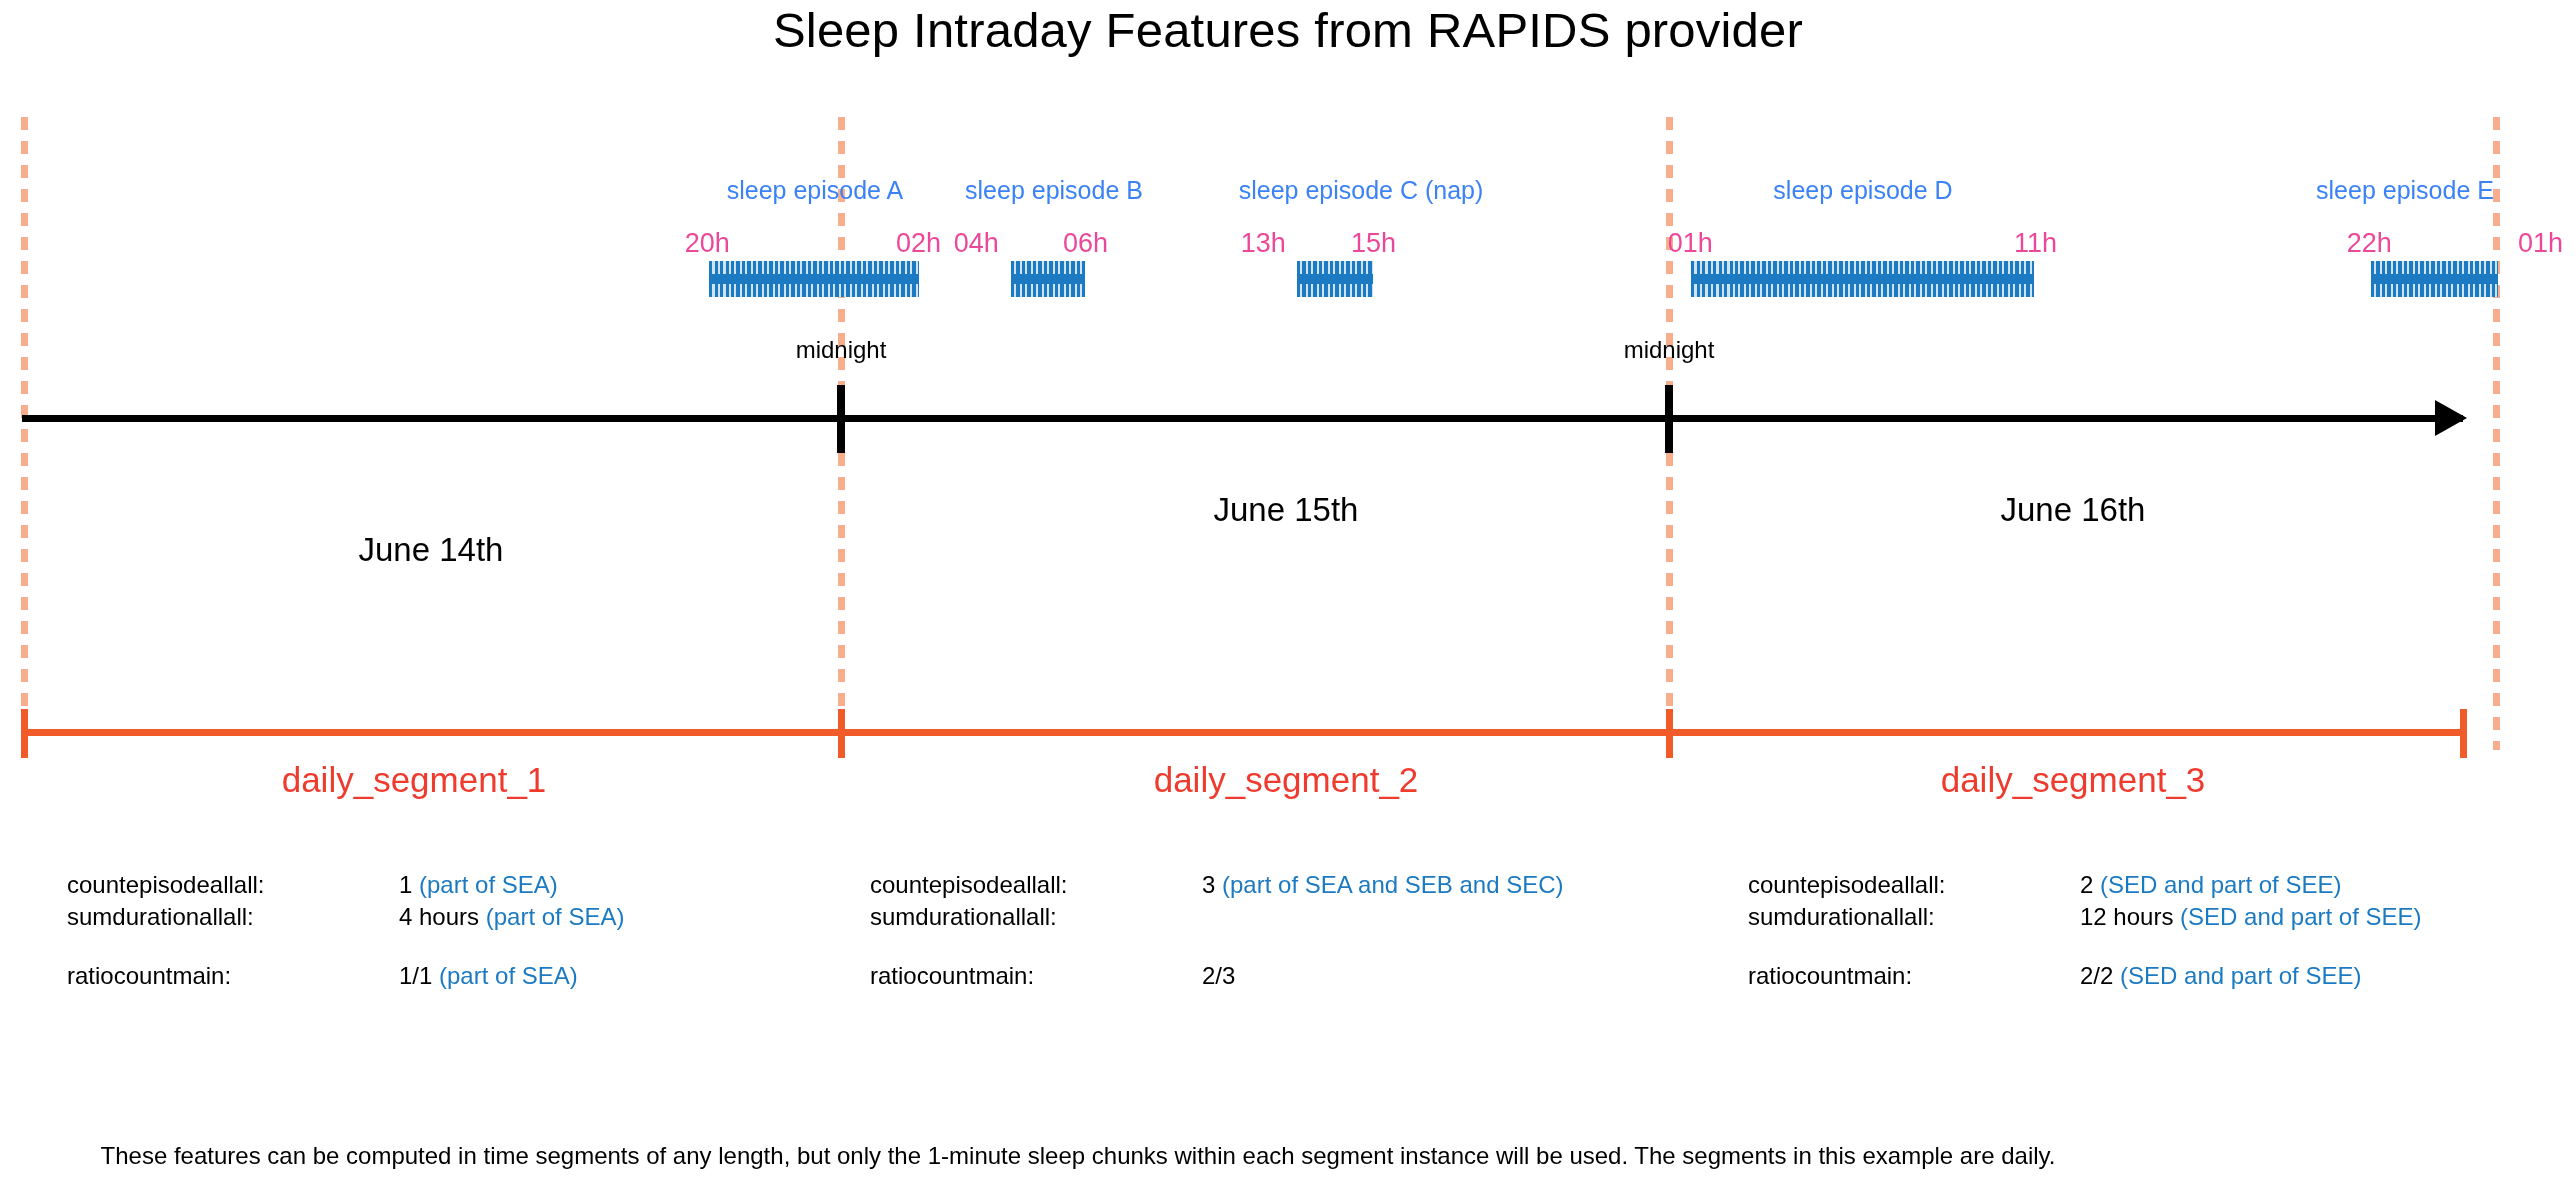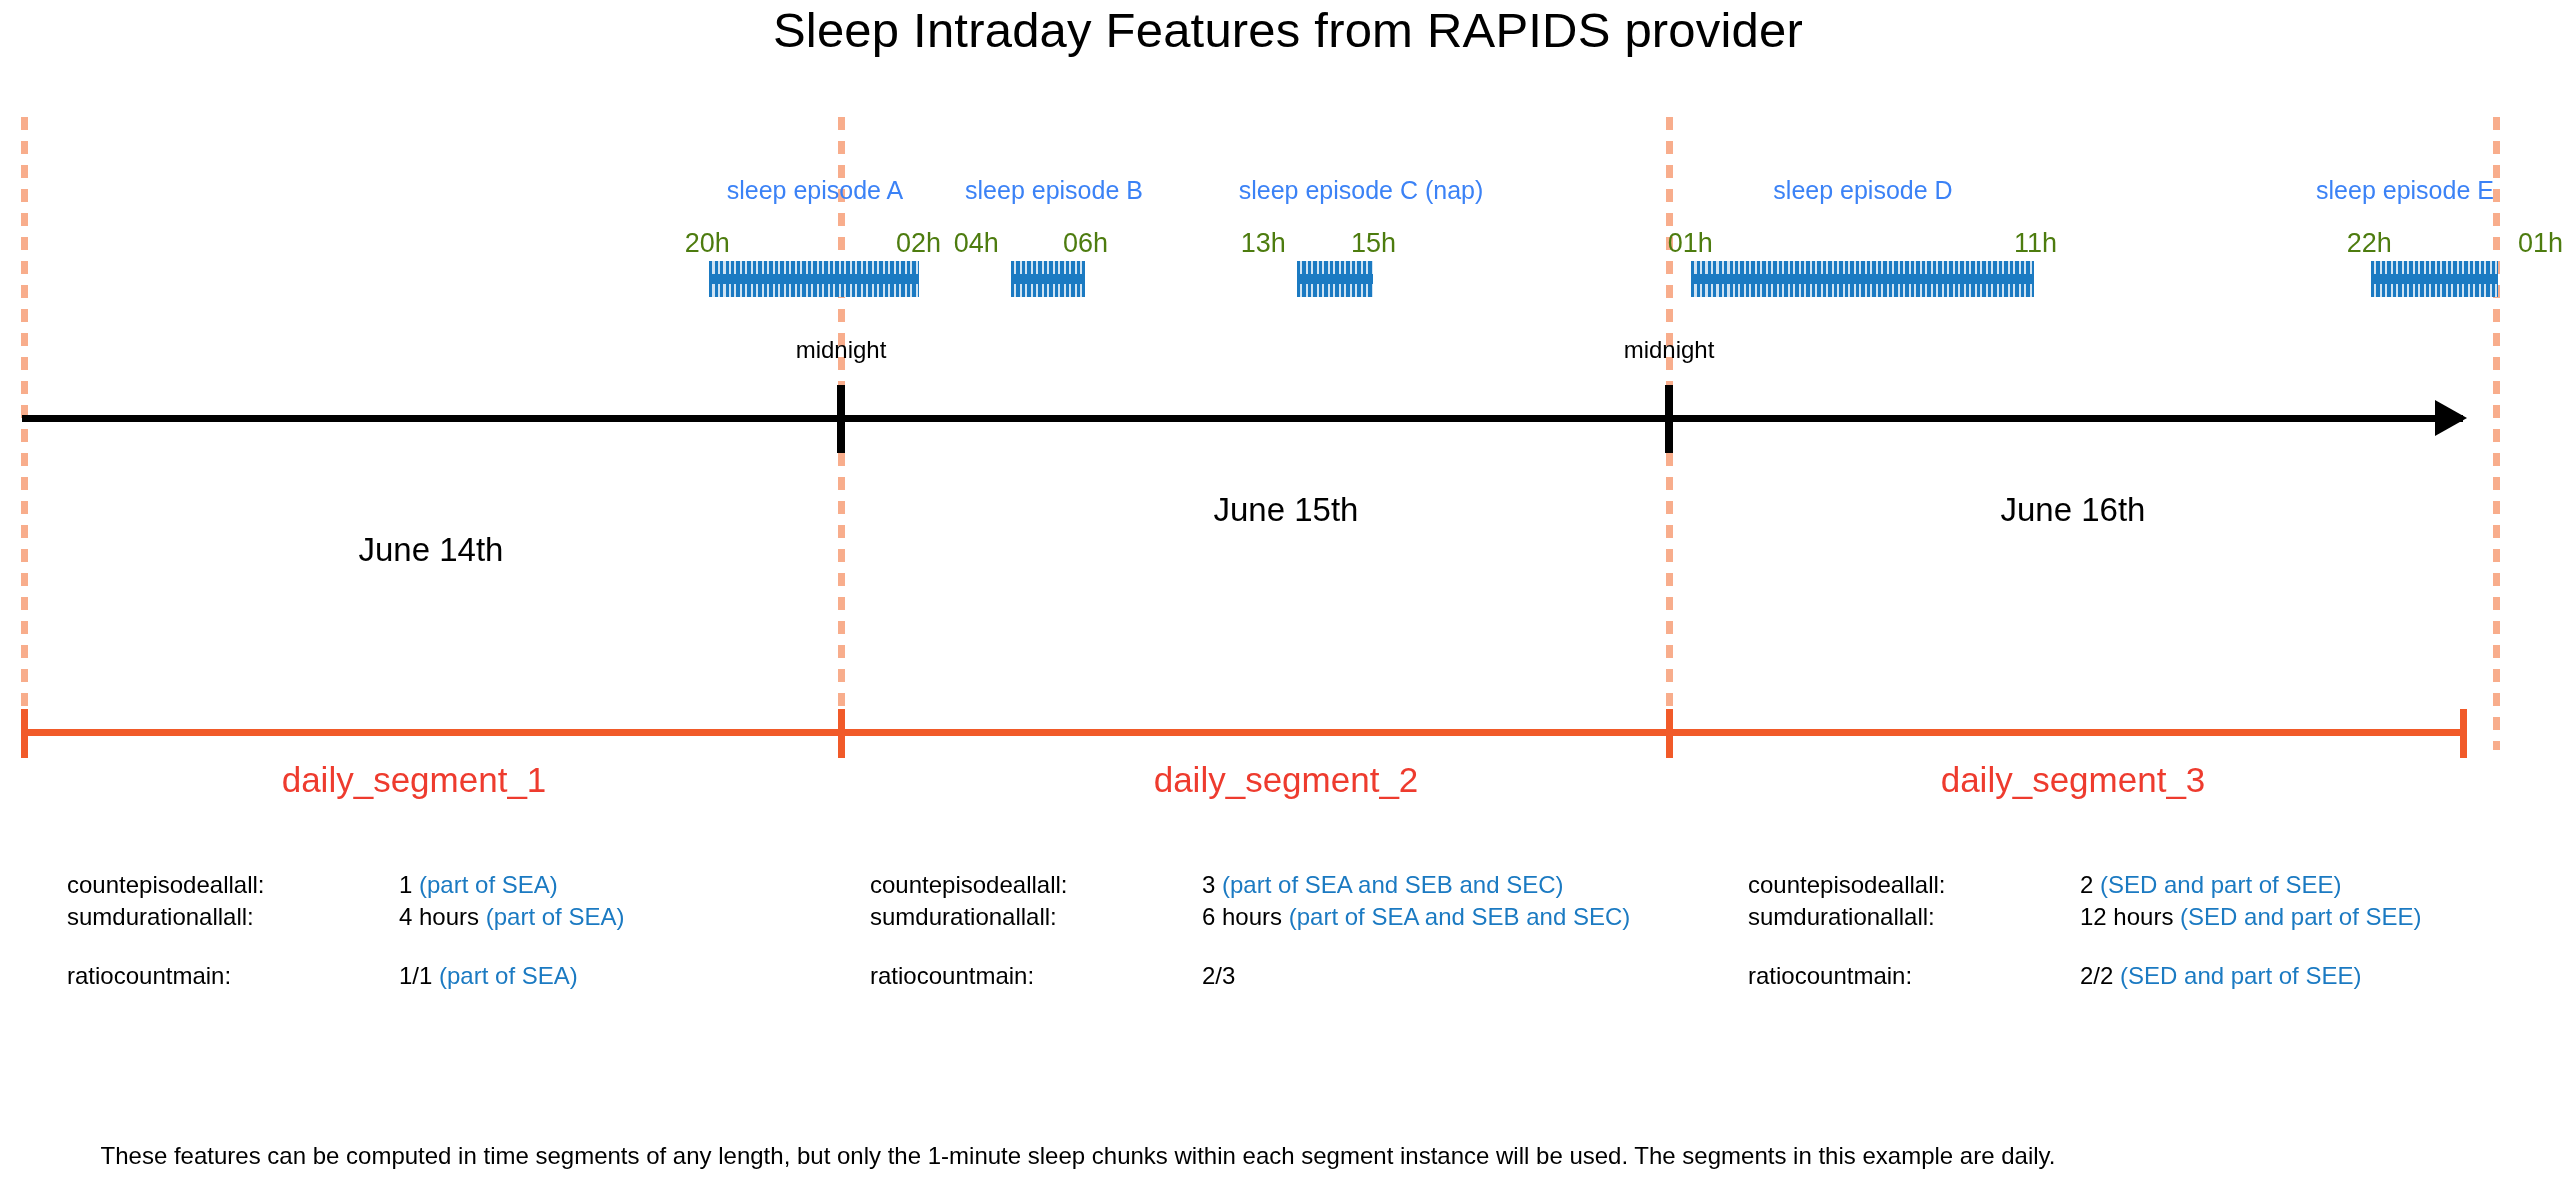--- a/index.html
+++ b/index.html
@@ -20,21 +20,21 @@
              border-top:18px solid transparent;border-bottom:18px solid transparent;
              border-left:32px solid #000;}
   .midtick{position:absolute;width:8px;height:68px;background:#000;top:385px;}
   .midlabel{position:absolute;top:336px;font-size:24px;transform:translateX(-50%);white-space:nowrap;}
 
   
   .dayname{position:absolute;top:491px;font-size:33px;transform:translateX(-50%);white-space:nowrap;}
 
   
   .ep-name{position:absolute;font-size:25px;color:#3b82f6;transform:translateX(-50%);white-space:nowrap;top:176px;}
-  .ep-time{position:absolute;font-size:27px;color:#4d7c0f;white-space:nowrap;top:228px;}
+  .ep-time{position:absolute;font-size:27px;color:#ec4899;white-space:nowrap;top:228px;}
   .ep-time.l{transform:translateX(-3.2px);}
   .ep-time.r{transform:translateX(-100%);}
   .ep-bar{position:absolute;top:261px;height:36px;
           background-image:
             linear-gradient(to bottom,rgba(0,0,0,0) 0 13.4px,#1b7ac2 13.4px 23px,rgba(0,0,0,0) 23px 36px),
             repeating-linear-gradient(to right,#1b7ac2 0 3.2px,#cfe3f3 3.2px 5.5px);}
 
   
   #bracket{position:absolute;left:22px;top:729px;width:2441px;height:7.1px;background:#f15a29;}
   .brtick{position:absolute;width:7.1px;height:49px;background:#f15a29;top:709px;}
@@ -129,21 +129,20 @@
         <span class="v">1/1 <span class="blue">(part of SEA)</span></span>
       </div>
     </div>
     <div class="statcol" style="left: 870px;">
       <div class="statrow">
         <span class="k" style="width: 332px;">countepisodeallall:</span>
         <span class="v">3 <span class="blue">(part of SEA and SEB and SEC)</span></span>
       </div>
       <div class="statrow">
         <span class="k" style="width: 332px;">sumdurationallall:</span>
-        <span class="v">6 hours <span class="blue">(part of SEA and SEB and SEC)</span></span>
       </div>
       <div class="gap"></div>
       <div class="statrow">
         <span class="k" style="width: 332px;">ratiocountmain:</span>
         <span class="v">2/3</span>
       </div>
     </div>
     <div class="statcol" style="left: 1748px;">
       <div class="statrow">
         <span class="k" style="width: 332px;">countepisodeallall:</span>

